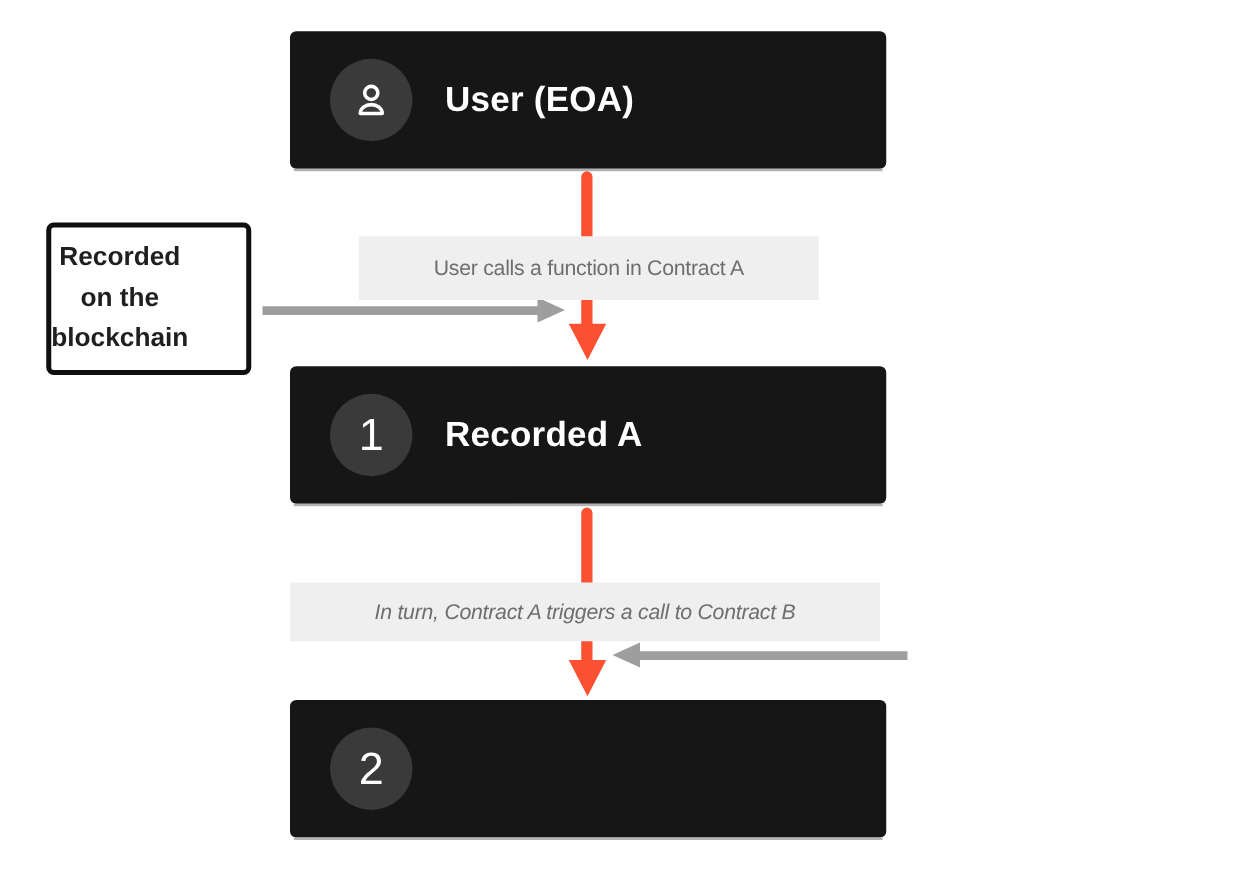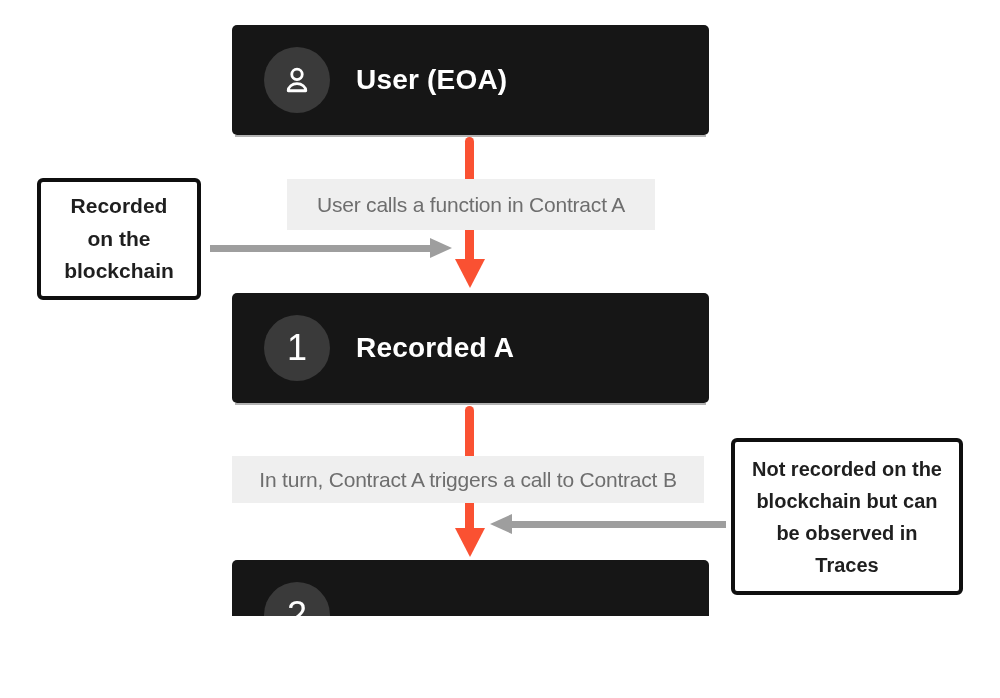--- a/index.html
+++ b/index.html
@@ -3,21 +3,21 @@
 <meta charset="utf-8">
 <style>
   html,body { margin:0; padding:0; }
   body {
     font-family: "Liberation Sans", sans-serif;
     background:#ffffff;
   }
   .stage {
     position:relative;
     width:1000px;
-    height:616px;
+    height:698px;
     background:var(--canvas-bg, #ffffff);
     overflow:hidden;
   }
 
   
   .node {
     position:absolute;
     left:232px;
     width:477px;
     height:110px;
@@ -80,30 +80,31 @@
     z-index:2;
   }
   #ohead-1 { top:259px; }
   #ohead-2 { top:528px; }
 
   
   .edge-label {
     position:absolute;
     background:var(--edge-label-bg, #efefef);
     color:var(--edge-label-text, #6e6e6e);
-    font-size:21px;
+    font-size:17px;
     letter-spacing:-.2px;
     display:flex;
     align-items:center;
     justify-content:center;
     white-space:nowrap;
     z-index:3;
+    margin-top:10px;
   }
   #edge-label-1 { left:287px; top:179px; width:368px; height:51px; }
-  #edge-label-2 { left:232px; top:456px; width:472px; height:47px; }
+  #edge-label-2 { left:232px; top:456px; width:472px; height:47px;font-style:italic; }
 
   
   .gshaft {
     position:absolute;
     height:7px;
     background:var(--gray-arrow, #9e9e9e);
     z-index:1;
   }
   #gshaft-left  { left:210px; top:245px; width:224px; }
   #gshaft-right { left:512px; top:521px; width:214px; }
@@ -122,21 +123,21 @@
     position:absolute;
     box-sizing:border-box;
     background:#ffffff;
     border:4px solid var(--annotation-border, #0f0f0f);
     border-radius:6px;
     color:var(--annotation-text, #1f1f1f);
     font-weight:700;
     text-align:center;
     display:flex;
     align-items:center;
-    justify-content:center;
+    justify-content:flex-start;
     z-index:2;
   }
   .annotation .annotation-text { white-space:pre-line; }
   #annotation-left  { left:37px;  top:178px; width:164px; height:122px; font-size:21px; line-height:1.55; }
   #annotation-right { left:731px; top:438px; width:232px; height:157px; font-size:20px; line-height:1.6; }
 </style>
 </head>
 <body>
 
 <div class="stage">
@@ -169,22 +170,16 @@
   </div>
 
   <div class="annotation" id="annotation-left">
     <div class="annotation-text">Recorded
 on the
 blockchain</div>
   </div>
   <div class="gshaft" id="gshaft-left"></div>
   <div class="ghead" id="ghead-left"></div>
 
-  <div class="annotation" id="annotation-right">
-    <div class="annotation-text">Not recorded on the
-blockchain but can
-be observed in
-Traces</div>
-  </div>
   <div class="gshaft" id="gshaft-right"></div>
   <div class="ghead" id="ghead-right"></div>
 
 </div>
 
 </body></html>

